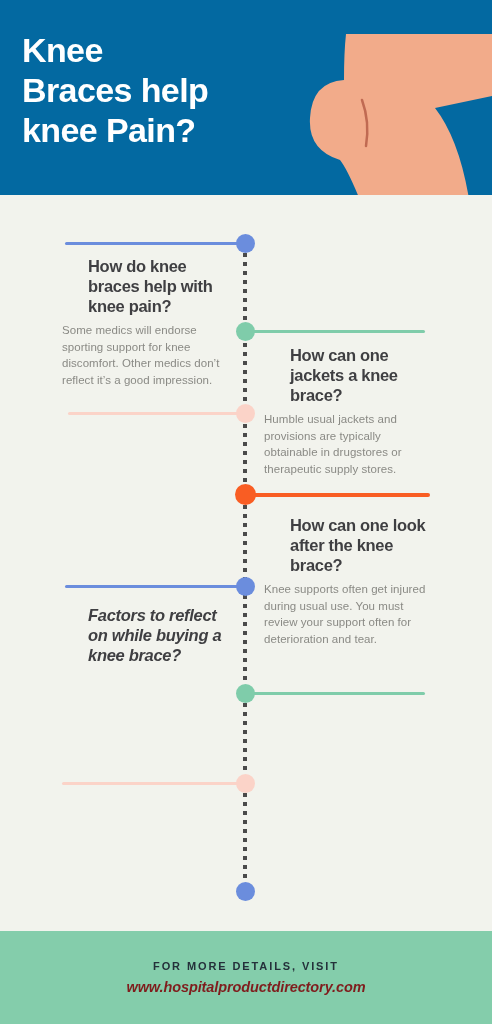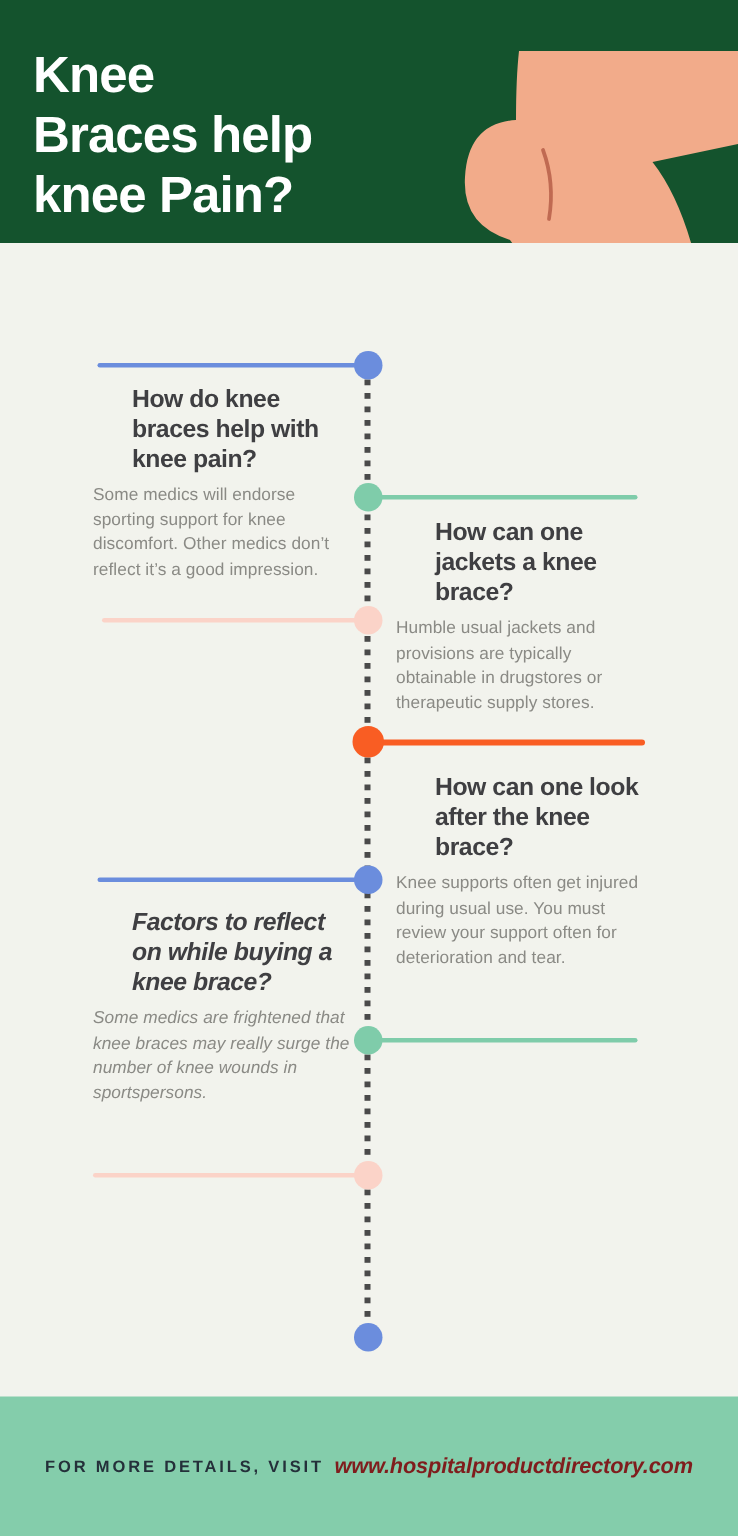--- a/index.html
+++ b/index.html
@@ -22,22 +22,22 @@
     background: #f2f3ed;
     overflow: hidden;
   }
 
   
   .header {
     position: absolute;
     left: 0;
     top: 0;
     width: 492px;
-    height: 162px;
-    background: #14532d;
+    height: 195px;
+    background: #0369a1;
     overflow: hidden;
   }
 
   .header-title {
     position: absolute;
     left: 22px;
     top: 30px;
     width: 300px;
     color: #ffffff;
     font-size: 34px;
@@ -104,21 +104,21 @@
 
   
   .footer {
     position: absolute;
     left: 0;
     bottom: 0;
     width: 492px;
     height: 93px;
     background: #84cdab;
     display: flex;
-    flex-direction: row;
+    flex-direction: column;
     align-items: center;
     justify-content: center;
     gap: 7px;
   }
 
   .footer-line1 {
     font-size: 11px;
     font-weight: bold;
     letter-spacing: 1.9px;
     color: #24303a;
@@ -180,21 +180,20 @@
   </div>
 
 
   <div class="block right" style="top:515px;">
     <h2>How can one look after the knee brace?</h2>
     <p>Knee supports often get injured during usual use. You must review your support often for deterioration and tear.</p>
   </div>
 
   <div class="block left" style="top:605px;font-style:italic;">
     <h2>Factors to reflect on while buying a knee brace?</h2>
-    <p>Some medics are frightened that knee braces may really surge the number of knee wounds in sportspersons.</p>
   </div>
 
 
   <div class="footer">
     <div class="footer-line1">FOR MORE DETAILS, VISIT</div>
     <div class="footer-line2">www.hospitalproductdirectory.com</div>
   </div>
 
 </div>
 

